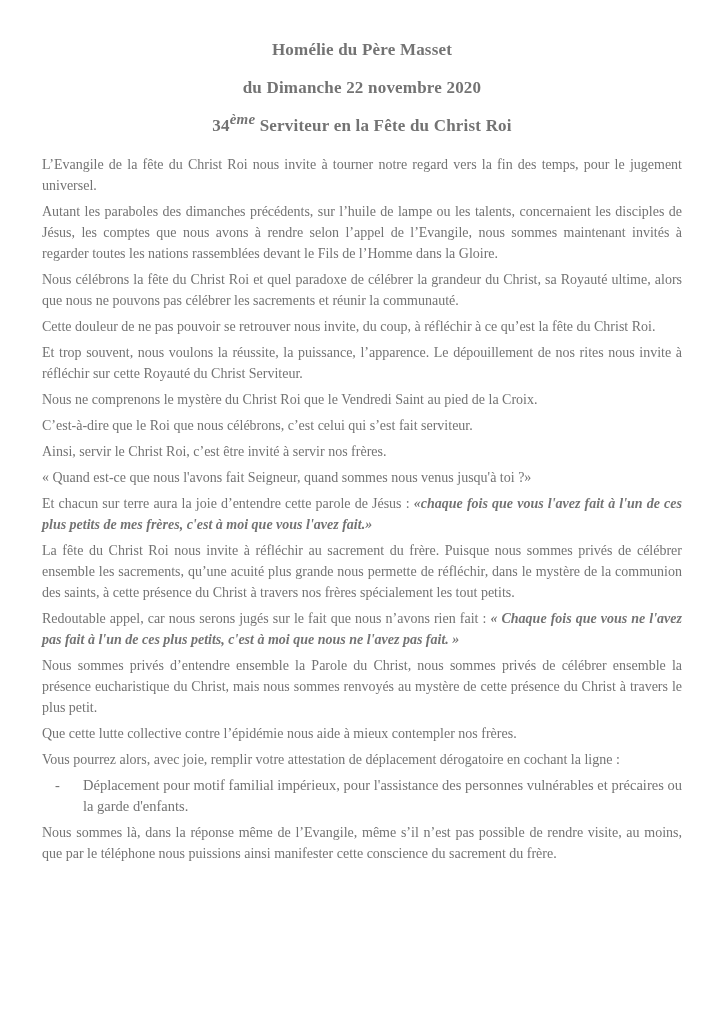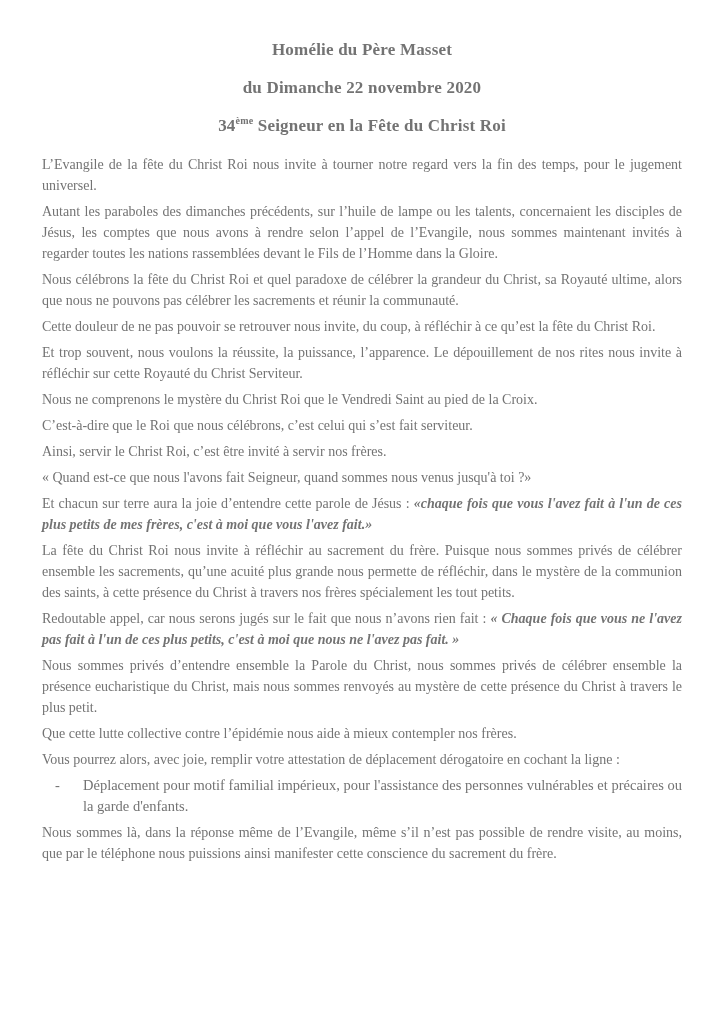--- a/index.html
+++ b/index.html
@@ -17,24 +17,25 @@
   .doc-header { margin-bottom: 8px; }
   .title-line {
     text-align: center;
     font-weight: bold;
     font-size: 17px;
     line-height: 20px;
     margin-bottom: 18px;
     letter-spacing: 0.2px;
   }
   .title-line sup.ordinal {
-    font-size: 10px;
+    font-size: 15px;
     vertical-align: super;
     line-height: 0;
     font-weight: bold;
+    font-style: italic;
   }
   .doc-body { }
   .para {
     font-size: 14px;
     line-height: 21px;
     text-align: justify;
     margin-bottom: 5px;
   }
   .para .normal { font-style: normal; }
   .para .italic { }
@@ -57,21 +58,21 @@
   }
 </style>
 </head>
 <body>
 
 <div class="page">
   <div class="doc-header">
     <div class="title-line">Homélie du Père Masset</div>
     <div class="title-line">du Dimanche 22 novembre 2020</div>
     <div class="title-line">
-      <span>34</span><sup class="ordinal">ème</sup><span> Seigneur en la Fête du Christ Roi</span>
+      <span>34</span><sup class="ordinal">ème</sup><span> Serviteur en la Fête du Christ Roi</span>
     </div>
   </div>
 
   <div class="doc-body">
 
   <p class="para"><span class="normal">L’Evangile de la fête du Christ Roi nous invite à tourner notre regard vers la fin des temps, pour le jugement universel.</span></p>
       <p class="para"><span class="normal">Autant les paraboles des dimanches précédents, sur l’huile de lampe ou les talents, concernaient les disciples de Jésus, les comptes que nous avons à rendre selon l’appel de l’Evangile, nous sommes maintenant invités à regarder toutes les nations rassemblées devant le Fils de l’Homme dans la Gloire.</span></p>
       <p class="para"><span class="normal">Nous célébrons la fête du Christ Roi et quel paradoxe de célébrer la grandeur du Christ, sa Royauté ultime, alors que nous ne pouvons pas célébrer les sacrements et réunir la communauté.</span></p>
       <p class="para"><span class="normal">Cette douleur de ne pas pouvoir se retrouver nous invite, du coup, à réfléchir à ce qu’est la fête du Christ Roi.</span></p>
       <p class="para"><span class="normal">Et trop souvent, nous voulons la réussite, la puissance, l’apparence. Le dépouillement de nos rites nous invite à réfléchir sur cette Royauté du Christ Serviteur.</span></p>

